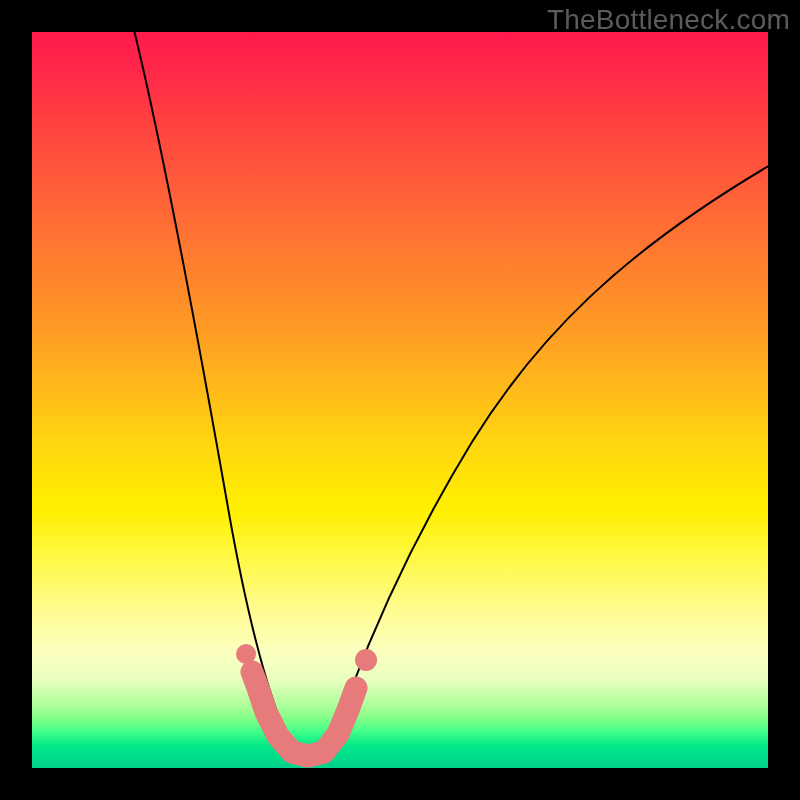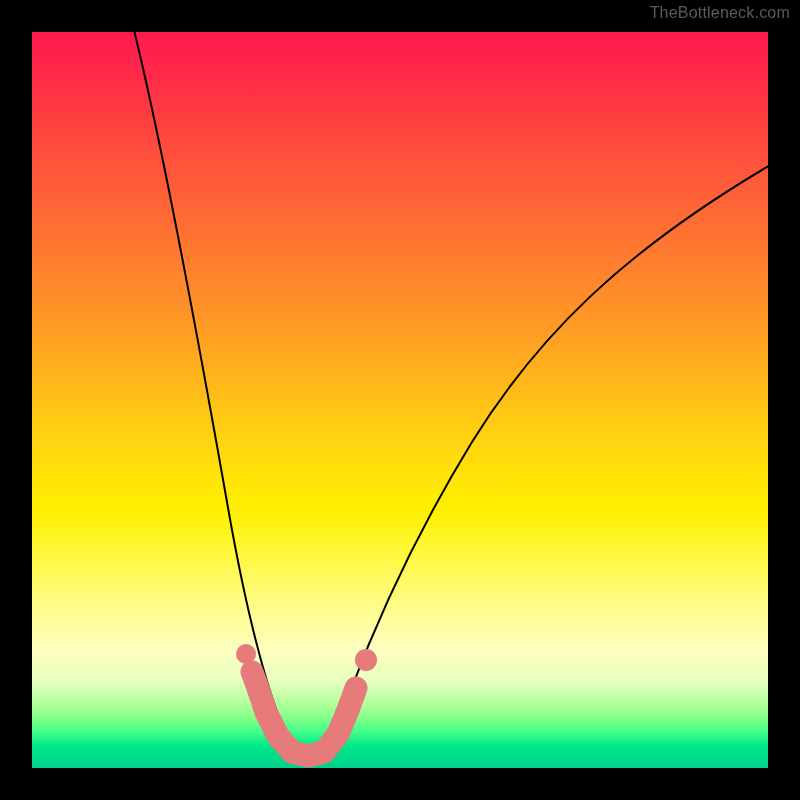--- a/index.html
+++ b/index.html
@@ -69,21 +69,21 @@
     stroke-linecap: round;
     stroke-linejoin: round;
   }
   .pink-dot {
     fill: #e77a7a;
   }
   .watermark {
     position: absolute;
     top: 4px;
     right: 10px;
-    font-size: 16px;
+    font-size: 28px;
     font-weight: 500;
     color: #5b5b5b;
     letter-spacing: 0.2px;
   }
 </style>
 </head>
 <body>
 
 <div class="frame">
 

